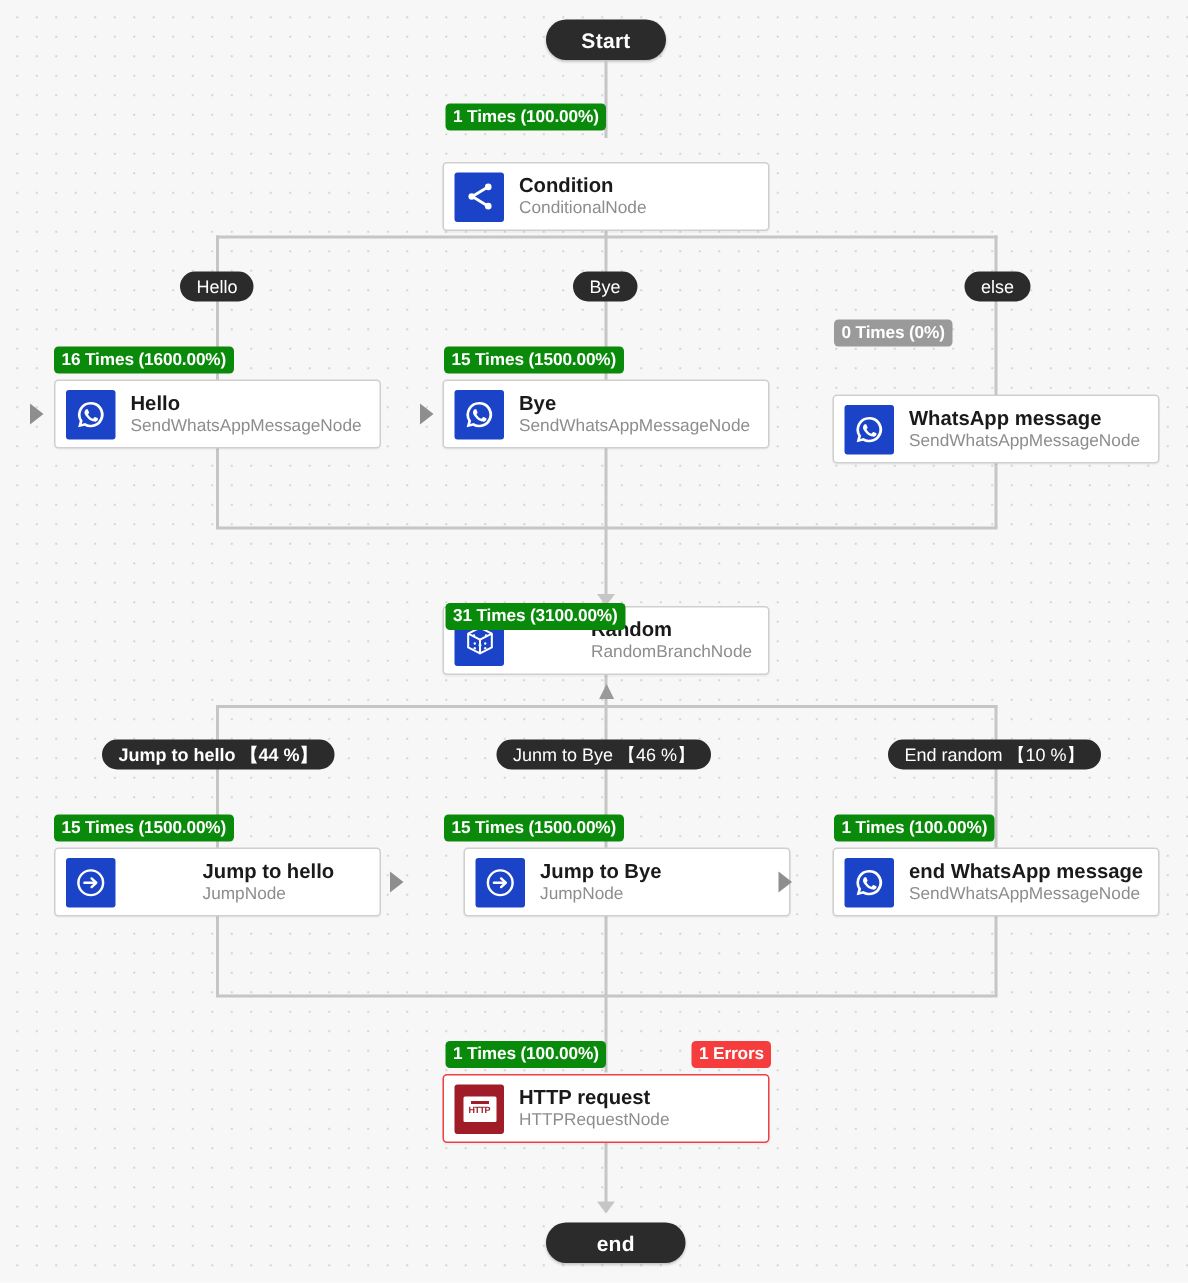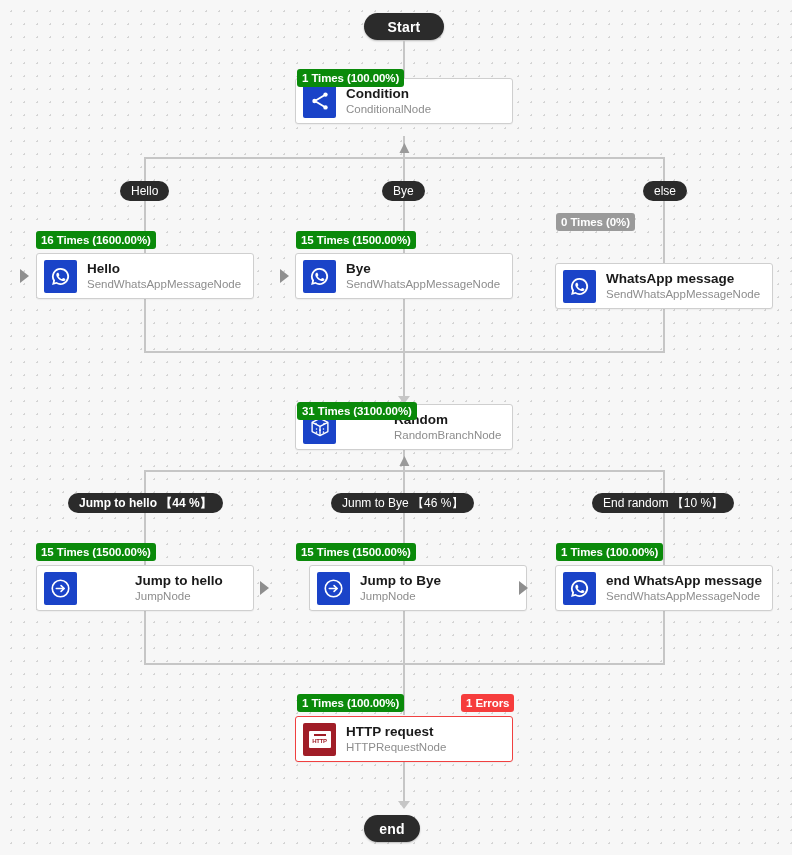--- a/index.html
+++ b/index.html
@@ -181,28 +181,28 @@
   <div class="line-v" style="left:663px; top:470px; height:194px;"></div>
   <div class="line-h" style="left:144px; top:663px; width:521px;"></div>
   <div class="line-v" style="left:403px; top:663px; height:52px;"></div>
 
   <div class="line-v" style="left:403px; top:761px; height:47px;"></div>
   <div class="arrowhead" style="left:398px; top:801px;"></div>
 
   <div class="terminal" style="left:364px; top:13px; width:80px;">
     <span>Start</span>
   </div>
-  <div class="terminal" style="left:364px; top:815px; width:56px;text-align:center;">
+  <div class="terminal" style="left:364px; top:815px; width:93px;text-align:center;">
     <span>end</span>
   </div>
 
   <div class="badge green" style="left:297px; top:69px;">
     <span>1 Times (100.00%)</span>
   </div>
-  <div class="node" style="left:295px; top:78px;">
+  <div class="node" style="left:295px; top:108px;">
     <div class="icon blue">
       <svg width="22" height="22" viewBox="0 0 24 24" fill="none" stroke="#ffffff" stroke-width="2" stroke-linecap="round" stroke-linejoin="round">
         <circle cx="18" cy="5" r="2.4" fill="#ffffff" stroke="none"></circle>
         <circle cx="18" cy="19" r="2.4" fill="#ffffff" stroke="none"></circle>
         <circle cx="6" cy="12" r="2.4" fill="#ffffff" stroke="none"></circle>
         <line x1="8.2" y1="10.9" x2="15.9" y2="6.2"></line>
         <line x1="8.2" y1="13.1" x2="15.9" y2="17.8"></line>
       </svg>
     </div>
     <div class="labels">

